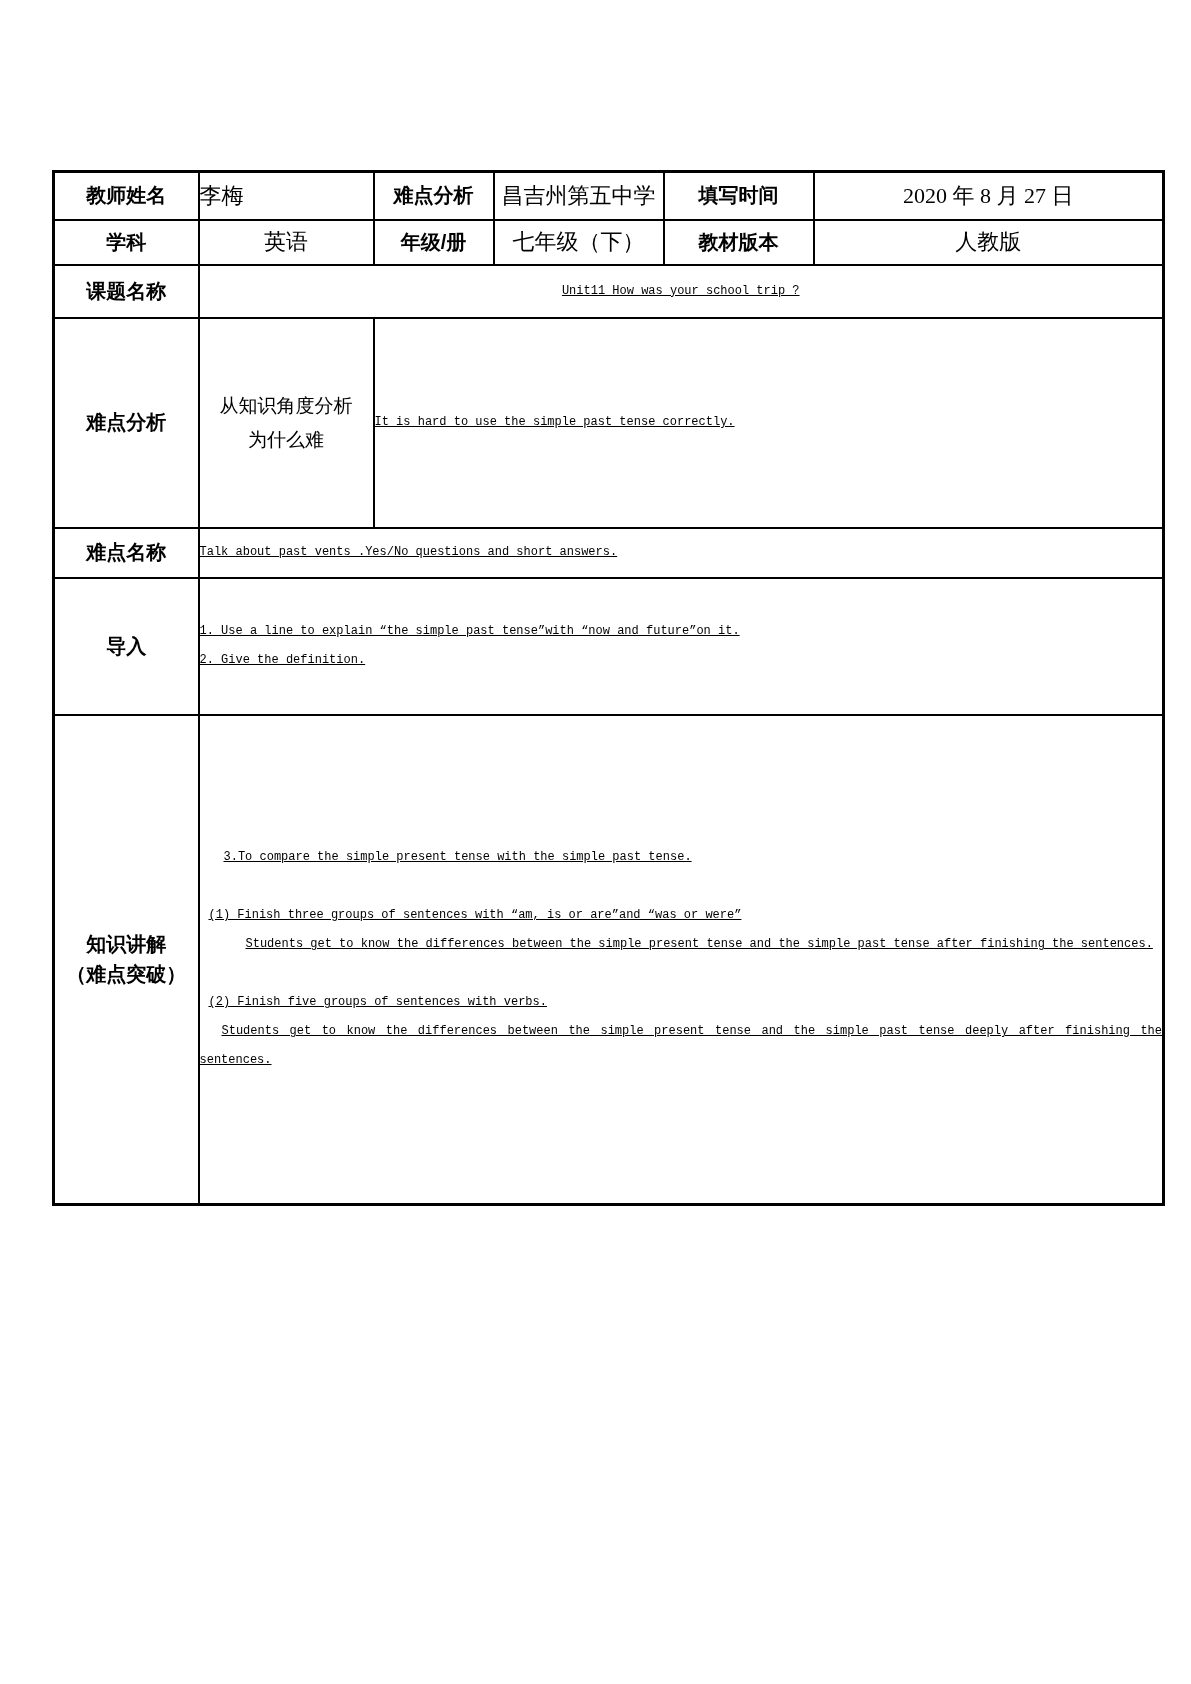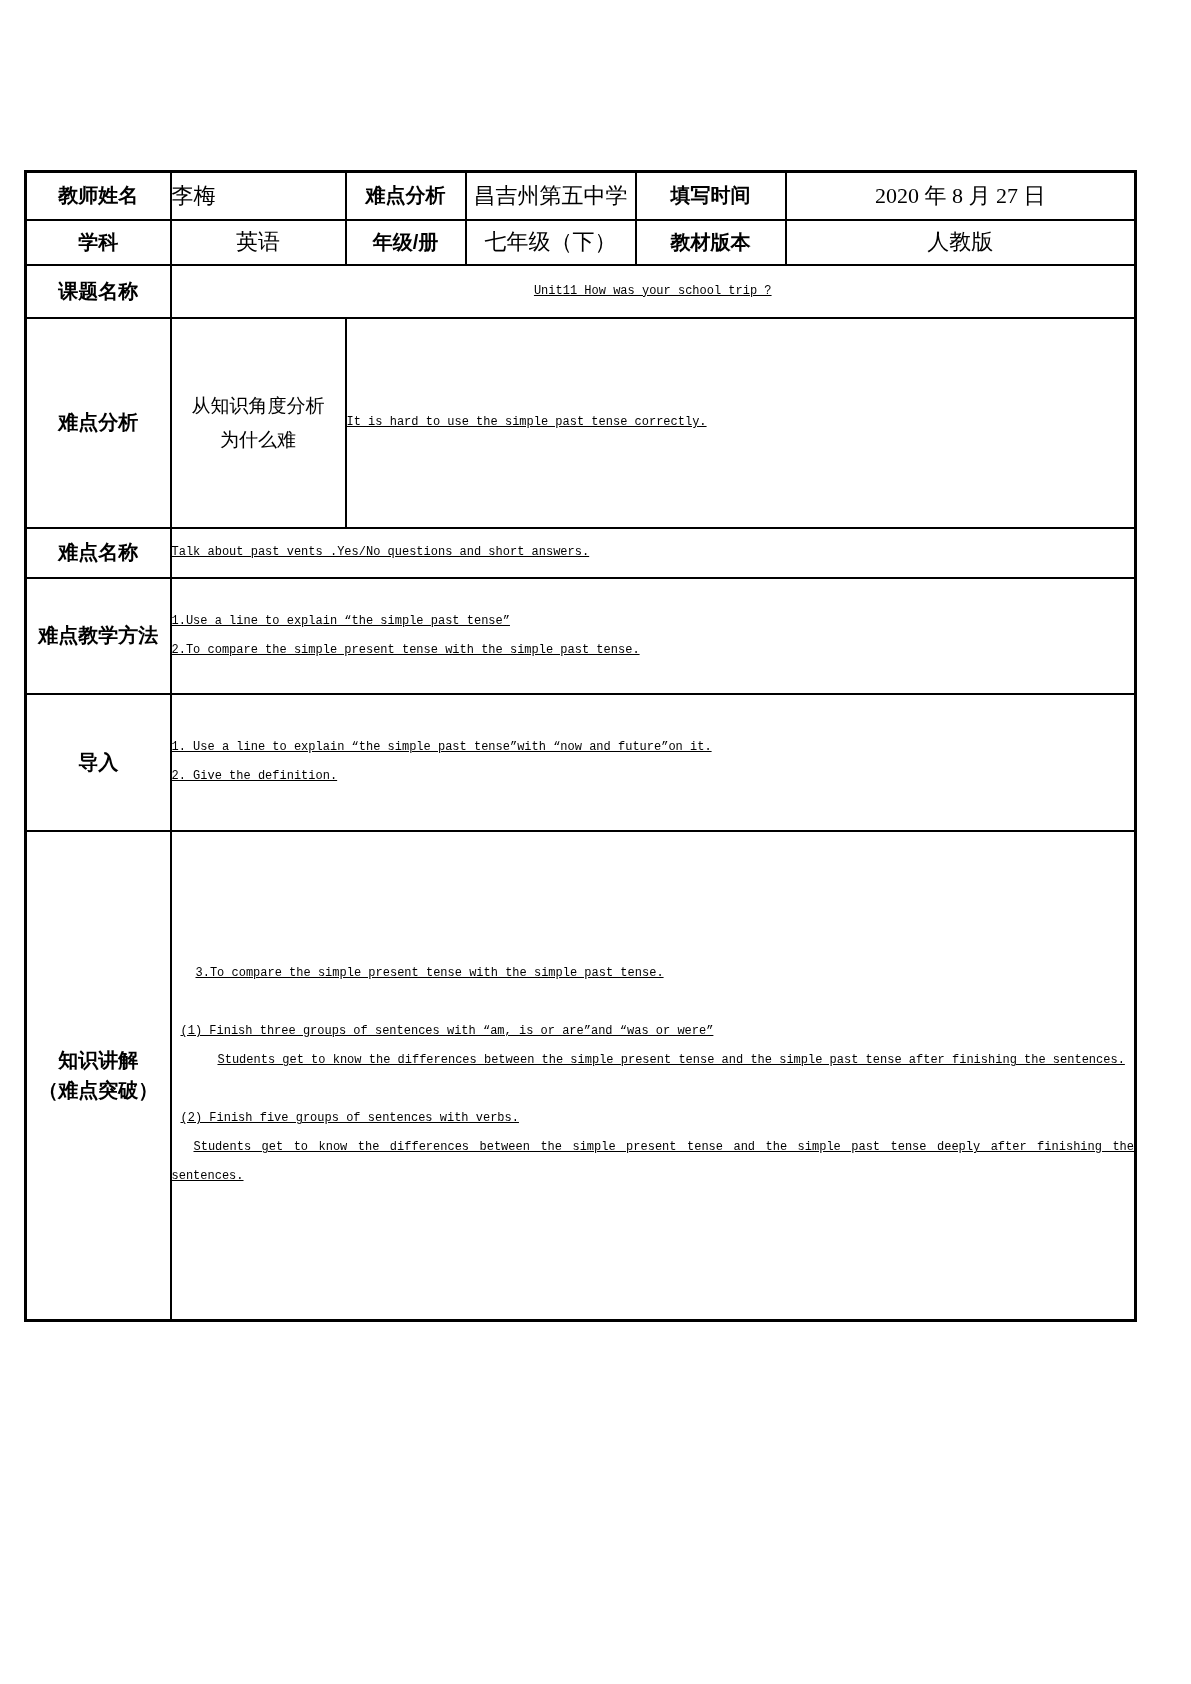--- a/index.html
+++ b/index.html
@@ -1,18 +1,18 @@
 <!DOCTYPE html>
 <html><head>
 <meta charset="utf-8">
 <style>
   html,body{margin:0;padding:0;background:#ffffff;}
   body{width:1191px;height:1684px;font-family:"Liberation Sans",sans-serif;color:#000;}
   .page{position:relative;width:1191px;height:1684px;background:#fff;overflow:hidden;}
-  table.plan{position:absolute;left:24px;top:170px;width:1110px;border-collapse:collapse;table-layout:fixed;border:3px solid #000;}
+  table.plan{position:absolute;left:52px;top:170px;width:1110px;border-collapse:collapse;table-layout:fixed;border:3px solid #000;}
   table.plan td{border:2px solid #000;vertical-align:middle;padding:0;overflow:hidden;}
   .label{font-weight:bold;font-size:20px;text-align:center;font-family:"Liberation Sans",sans-serif;}
   .cn{font-family:"Liberation Serif","DejaVu Serif",serif;font-size:22px;text-align:center;}
   .cn-left{text-align:left;padding-left:12px;}
   .en{font-family:"Liberation Mono","DejaVu Sans Mono",monospace;font-size:12px;line-height:29px;text-decoration:underline;}
   .en-left{padding-left:10px;padding-right:8px;}
   .title-shift{text-align:center;padding-right:250px;}
   .sub-cn{font-family:"Liberation Serif","DejaVu Serif",serif;font-size:19px;text-align:center;line-height:34px;}
   .stack div{line-height:29px;}
   .label-stack div{line-height:30px;}
@@ -68,27 +68,20 @@
         <div>为什么难</div>
       </td>
       <td class="en en-left" colspan="4">It is hard to use the simple past tense correctly.</td>
     </tr>
 
     <tr style="height:50px">
       <td class="label">难点名称</td>
       <td class="en en-left" colspan="5">Talk about past vents .Yes/No questions and short answers.</td>
     </tr>
 
-    <tr style="height:116px">
-      <td class="label">难点教学方法</td>
-      <td class="en en-left stack" colspan="5">
-        <div>1.Use a line to explain “the simple past tense”</div>
-        <div>2.To compare the simple present tense with the simple past tense.</div>
-      </td>
-    </tr>
 
 
     <tr style="height:137px">
       <td class="label">导入</td>
       <td class="en en-left stack" colspan="5">
         <div>1. Use a line to explain “the simple past tense”with “now and future”on it.</div>
         <div>2. Give the definition.</div>
       </td>
     </tr>
 

